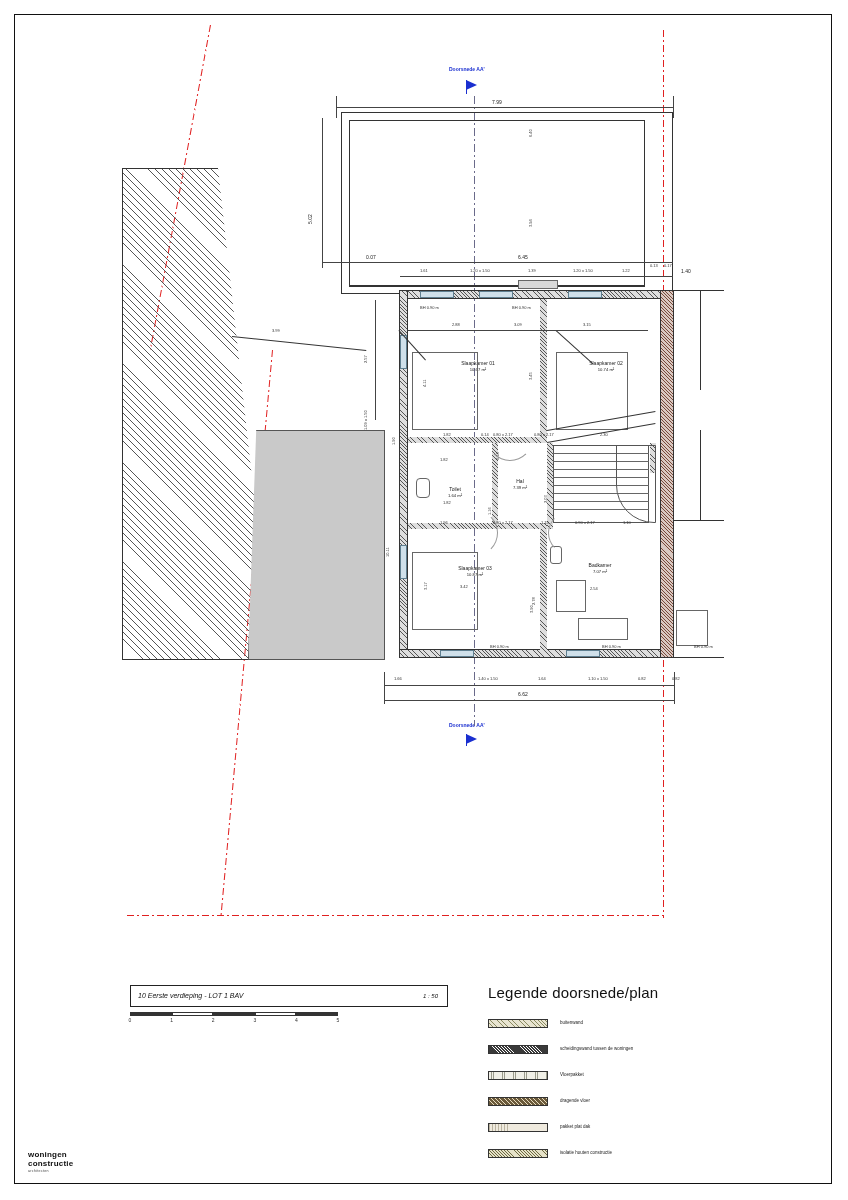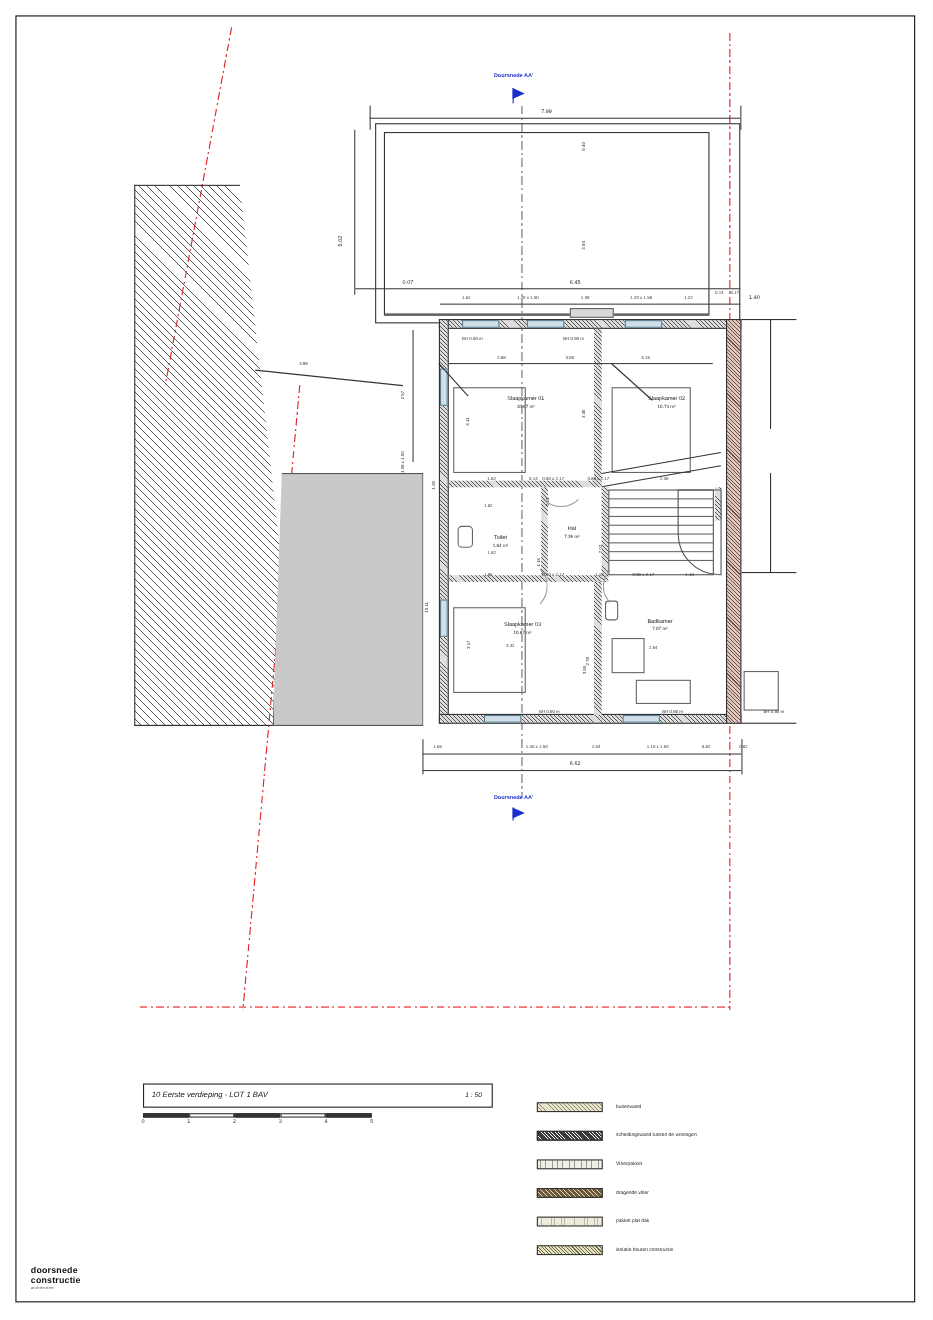--- a/index.html
+++ b/index.html
@@ -314,20 +314,21 @@
     <div class="sb-seg" style="left:166.4px;width:41.6px;background:#333;"></div>
     <div class="sb-lab" style="left:0px;">0</div>
     <div class="sb-lab" style="left:41.6px;">1</div>
     <div class="sb-lab" style="left:83.2px;">2</div>
     <div class="sb-lab" style="left:124.8px;">3</div>
     <div class="sb-lab" style="left:166.4px;">4</div>
     <div class="sb-lab" style="left:208px;">5</div>
   </div>
 
   <div id="legend">
+    <h2>Legende doorsnede/plan</h2>
     <div class="leg-row" style="margin-top:16px;">
       <div class="leg-swatch sw1"></div>
       <div class="leg-text">buitenwand</div>
     </div>
     <div class="leg-row">
       <div class="leg-swatch sw2"></div>
       <div class="leg-text">scheidingswand tussen de woningen</div>
     </div>
     <div class="leg-row">
       <div class="leg-swatch sw3"></div>
@@ -341,18 +342,18 @@
       <div class="leg-swatch sw5"></div>
       <div class="leg-text">pakket plat dak</div>
     </div>
     <div class="leg-row">
       <div class="leg-swatch sw6"></div>
       <div class="leg-text">isolatie houten constructie</div>
     </div>
   </div>
 
   <div id="logo">
-    <div class="l1">doorsnede</div>
+    <div class="l1">woningen</div>
     <div class="l2">constructie</div>
     <div class="l3">architecten</div>
   </div>
 
 </div>
 
 </body></html>

